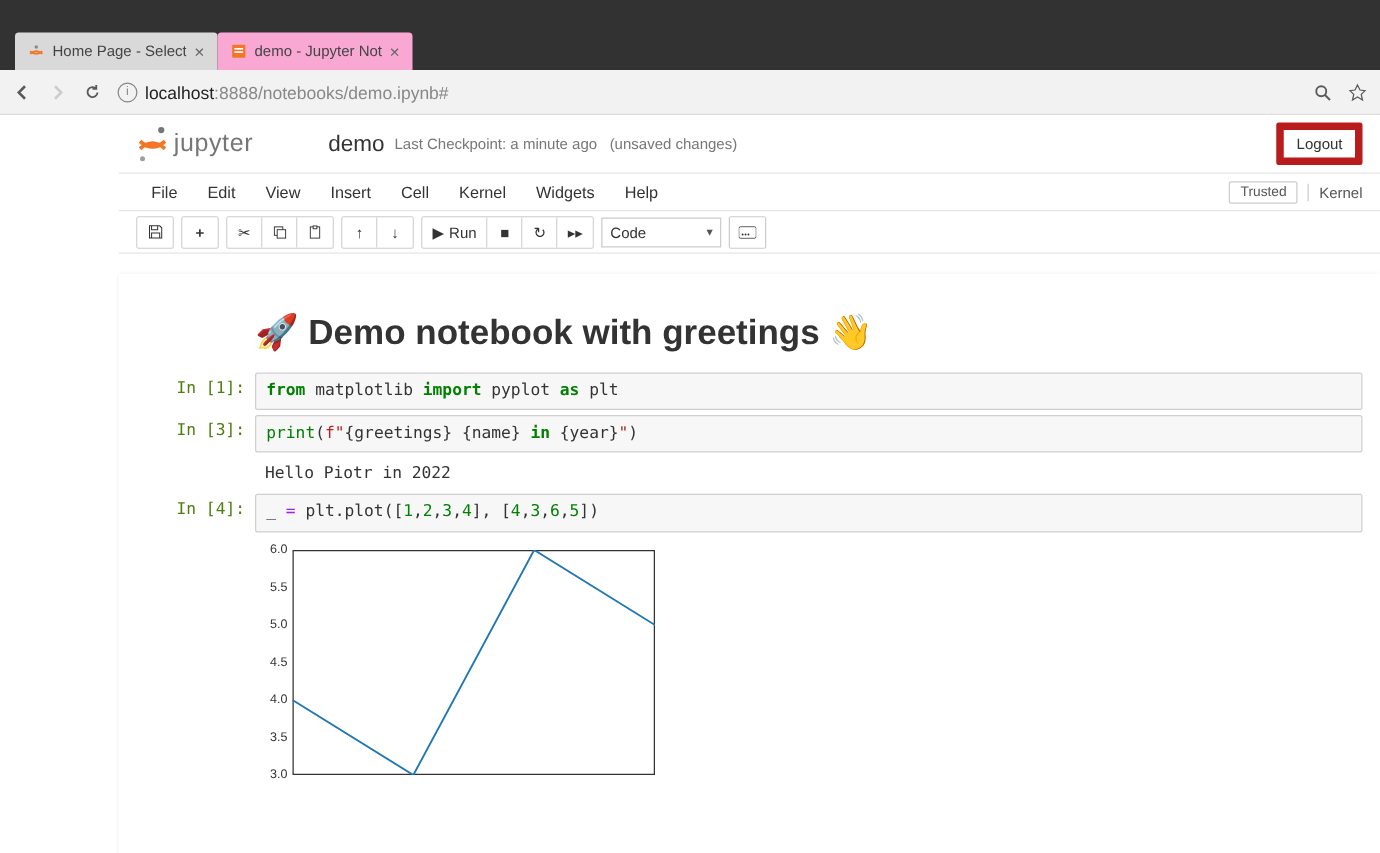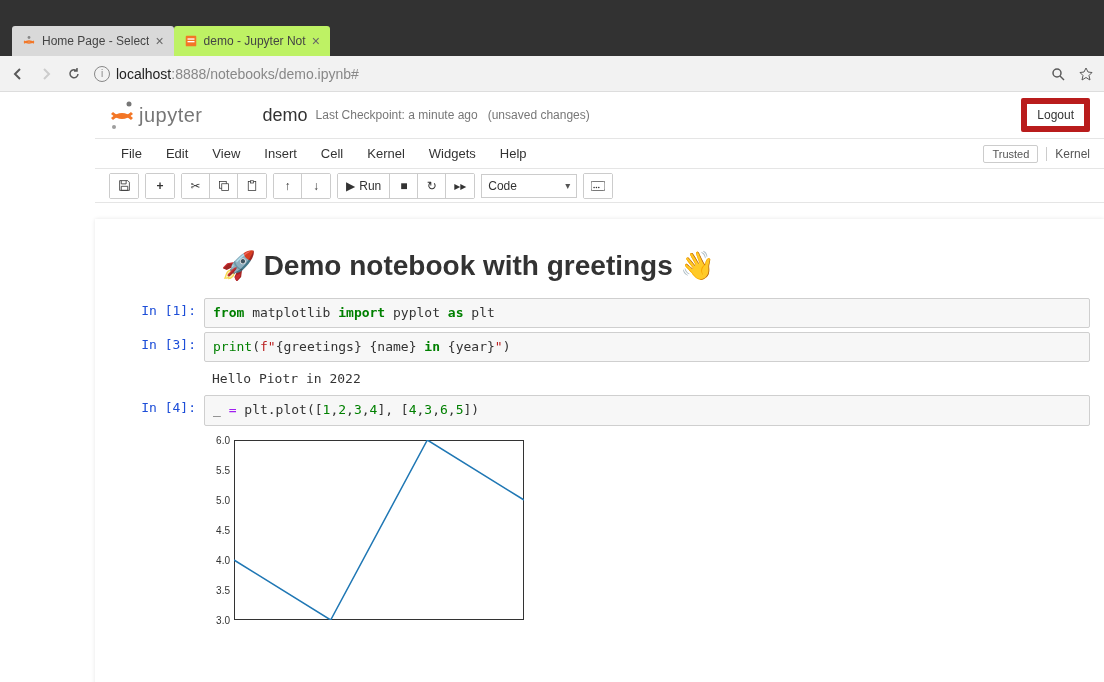--- a/index.html
+++ b/index.html
@@ -1,20 +1,20 @@
 <!DOCTYPE html>
 <html><head>
 <meta charset="utf-8">
 <style>
   * { box-sizing: border-box; }
   body { margin:0; font-family: "Helvetica Neue", Helvetica, Arial, sans-serif; font-size:13px; color:#333; background:#fff; }
   .browser-chrome { background:#323232; height:56px; display:flex; align-items:flex-end; padding-left:12px; }
   .tab { display:flex; align-items:center; height:30px; padding:0 10px; font-size:12px; color:#444; gap:6px; max-width:190px; border-radius:3px 3px 0 0; }
   .tab.inactive { background:#d9d9d9; }
-  .tab.active { background:#bef264; }
+  .tab.active { background:#f9a8d4; }
   .tab .title { white-space:nowrap; overflow:hidden; text-overflow:ellipsis; flex:1; }
   .tab .close { font-size:14px; color:#666; }
   .fav { width:14px; height:14px; display:inline-block; }
   .url-bar { background:#f2f2f2; height:36px; display:flex; align-items:center; padding:0 10px; gap:12px; border-bottom:1px solid #ddd; }
   .nav-icon { width:16px; height:16px; color:#5a5a5a; display:flex; align-items:center; justify-content:center; }
   .nav-icon.dim { color:#bbb; }
   .url-input { flex:1; display:flex; align-items:center; gap:6px; font-size:14px; color:#222; }
   .url-host { color:#222; }
   .url-rest { color:#888; }
   .info-circle { width:16px;height:16px;border:1px solid #888;border-radius:50%;display:flex;align-items:center;justify-content:center;font-size:10px;color:#888; }
@@ -34,24 +34,24 @@
   .toolbar { display:flex; align-items:center; padding:4px 14px; height:34px; border-bottom:1px solid #e5e5e5; gap:0; margin-left:95px; }
   .btn-group { display:flex; border:1px solid #ccc; border-radius:2px; margin-right:6px; }
   .tb-btn { width:28px; height:24px; display:flex; align-items:center; justify-content:center; background:#fff; border-right:1px solid #ccc; font-size:12px; color:#333; }
   .tb-btn:last-child { border-right:none; }
   .tb-btn.run { width:auto; padding:0 8px; gap:4px; }
   .cell-type { border:1px solid #ccc; height:24px; font-size:12px; padding:0 20px 0 6px; background:#fff; position:relative; width:96px; display:flex;align-items:center;}
   .cell-type::after { content:"▾"; position:absolute; right:6px; color:#555; font-size:10px; }
   .notebook-container { background:#fff; margin:16px 0 0 95px; padding:20px 0; box-shadow:0 0 4px rgba(0,0,0,0.1); min-height:500px; }
   .cell { display:flex; margin:4px 0; padding:0 14px; }
   .prompt { width:95px; text-align:right; font-family:monospace; font-size:13px; color:#303f9f; padding:5px 8px 0 0; flex-shrink:0; }
-  .prompt.in { color:#1d4ed8; }
+  .prompt.in { color:#4d7c0f; }
   .input-area { flex:1; background:#f7f7f7; border:1px solid #cfcfcf; border-radius:2px; padding:5px 8px; font-family:monospace; font-size:13px; line-height:1.4; white-space:pre; overflow-x:auto; }
   .md-cell { padding-left:109px; padding-right:14px; }
-  .md-cell h1 { font-size:28px; font-weight:bold; margin:10px 17px 16px; }
+  .md-cell h1 { font-size:28px; font-weight:bold; margin:10px 0 16px; }
   .output-area { flex:1; padding:5px 8px; font-family:monospace; font-size:13px; white-space:pre; }
   .kw { color:#008000; font-weight:bold; }
   .op { color:#a020f0; }
   .num { color:#008000; }
   .str { color:#ba2121; }
   .fn { color:#008000; }
   .chart { width:330px; height:210px; margin-left:109px; position:relative; background:#fff; }
   .chart-axes { position:absolute; left:30px; top:10px; right:10px; bottom:20px; border:1px solid #333; }
   .ytick { position:absolute; left:0; width:26px; text-align:right; font-size:10px; color:#333; transform:translateY(-50%); font-family:Liberation Sans, sans-serif; }
   svg.line { position:absolute; left:30px; top:10px; }

